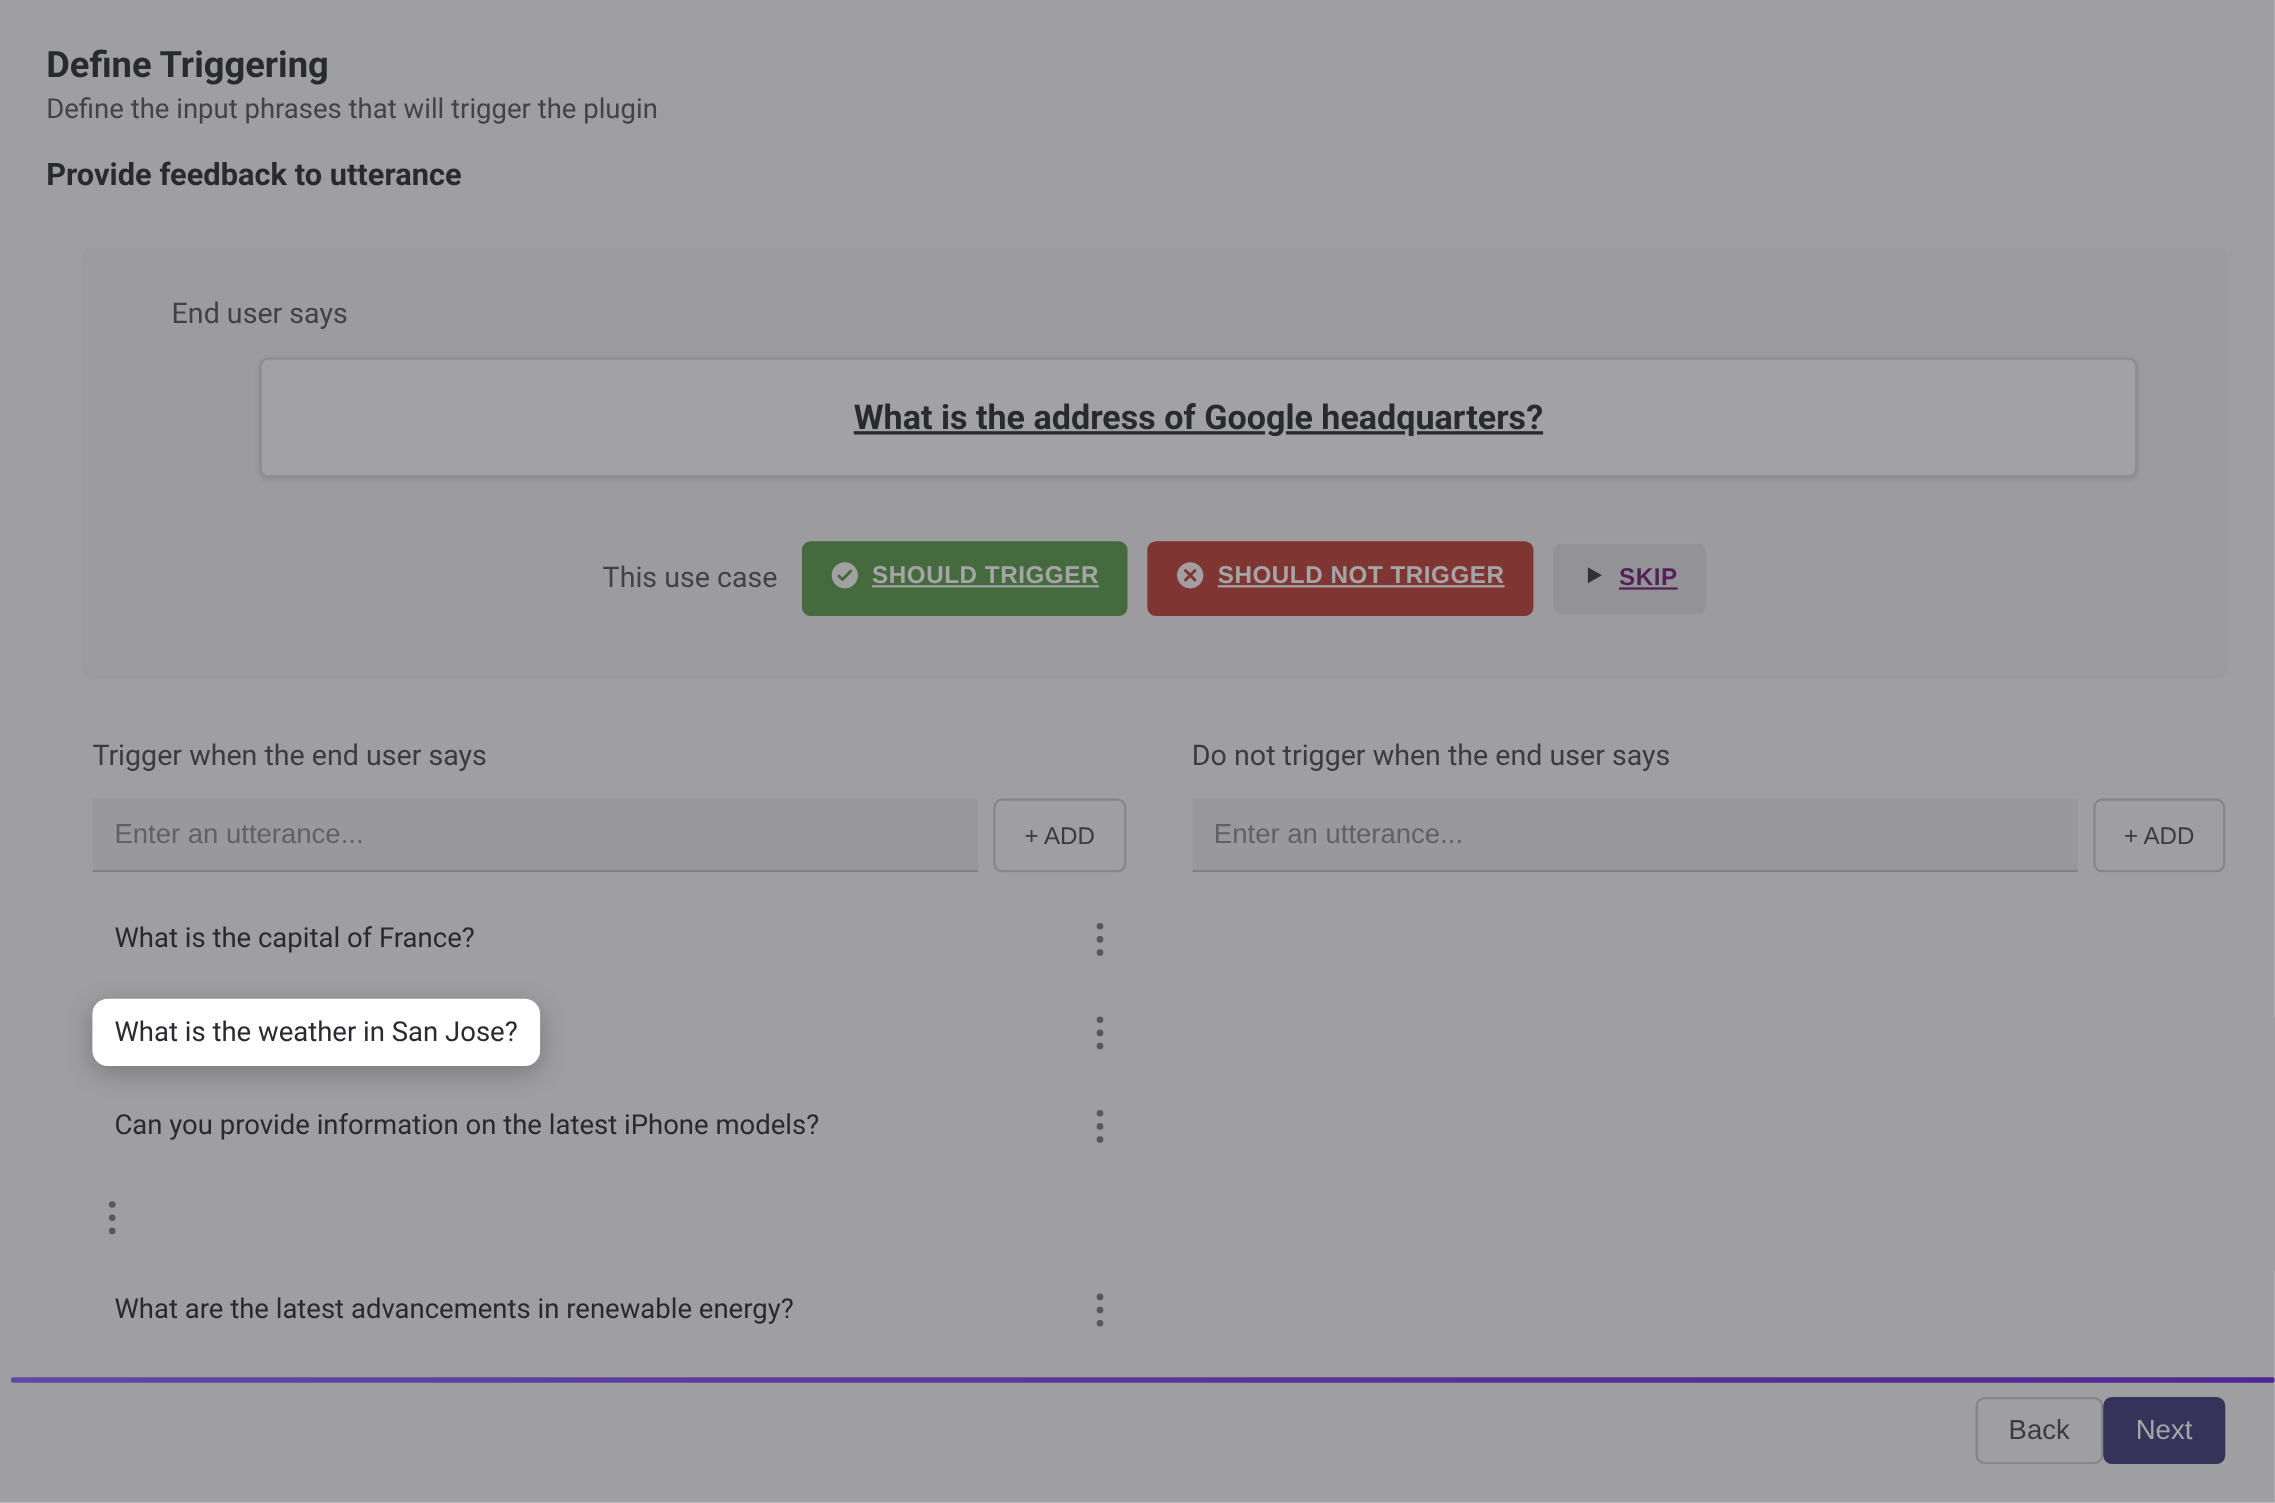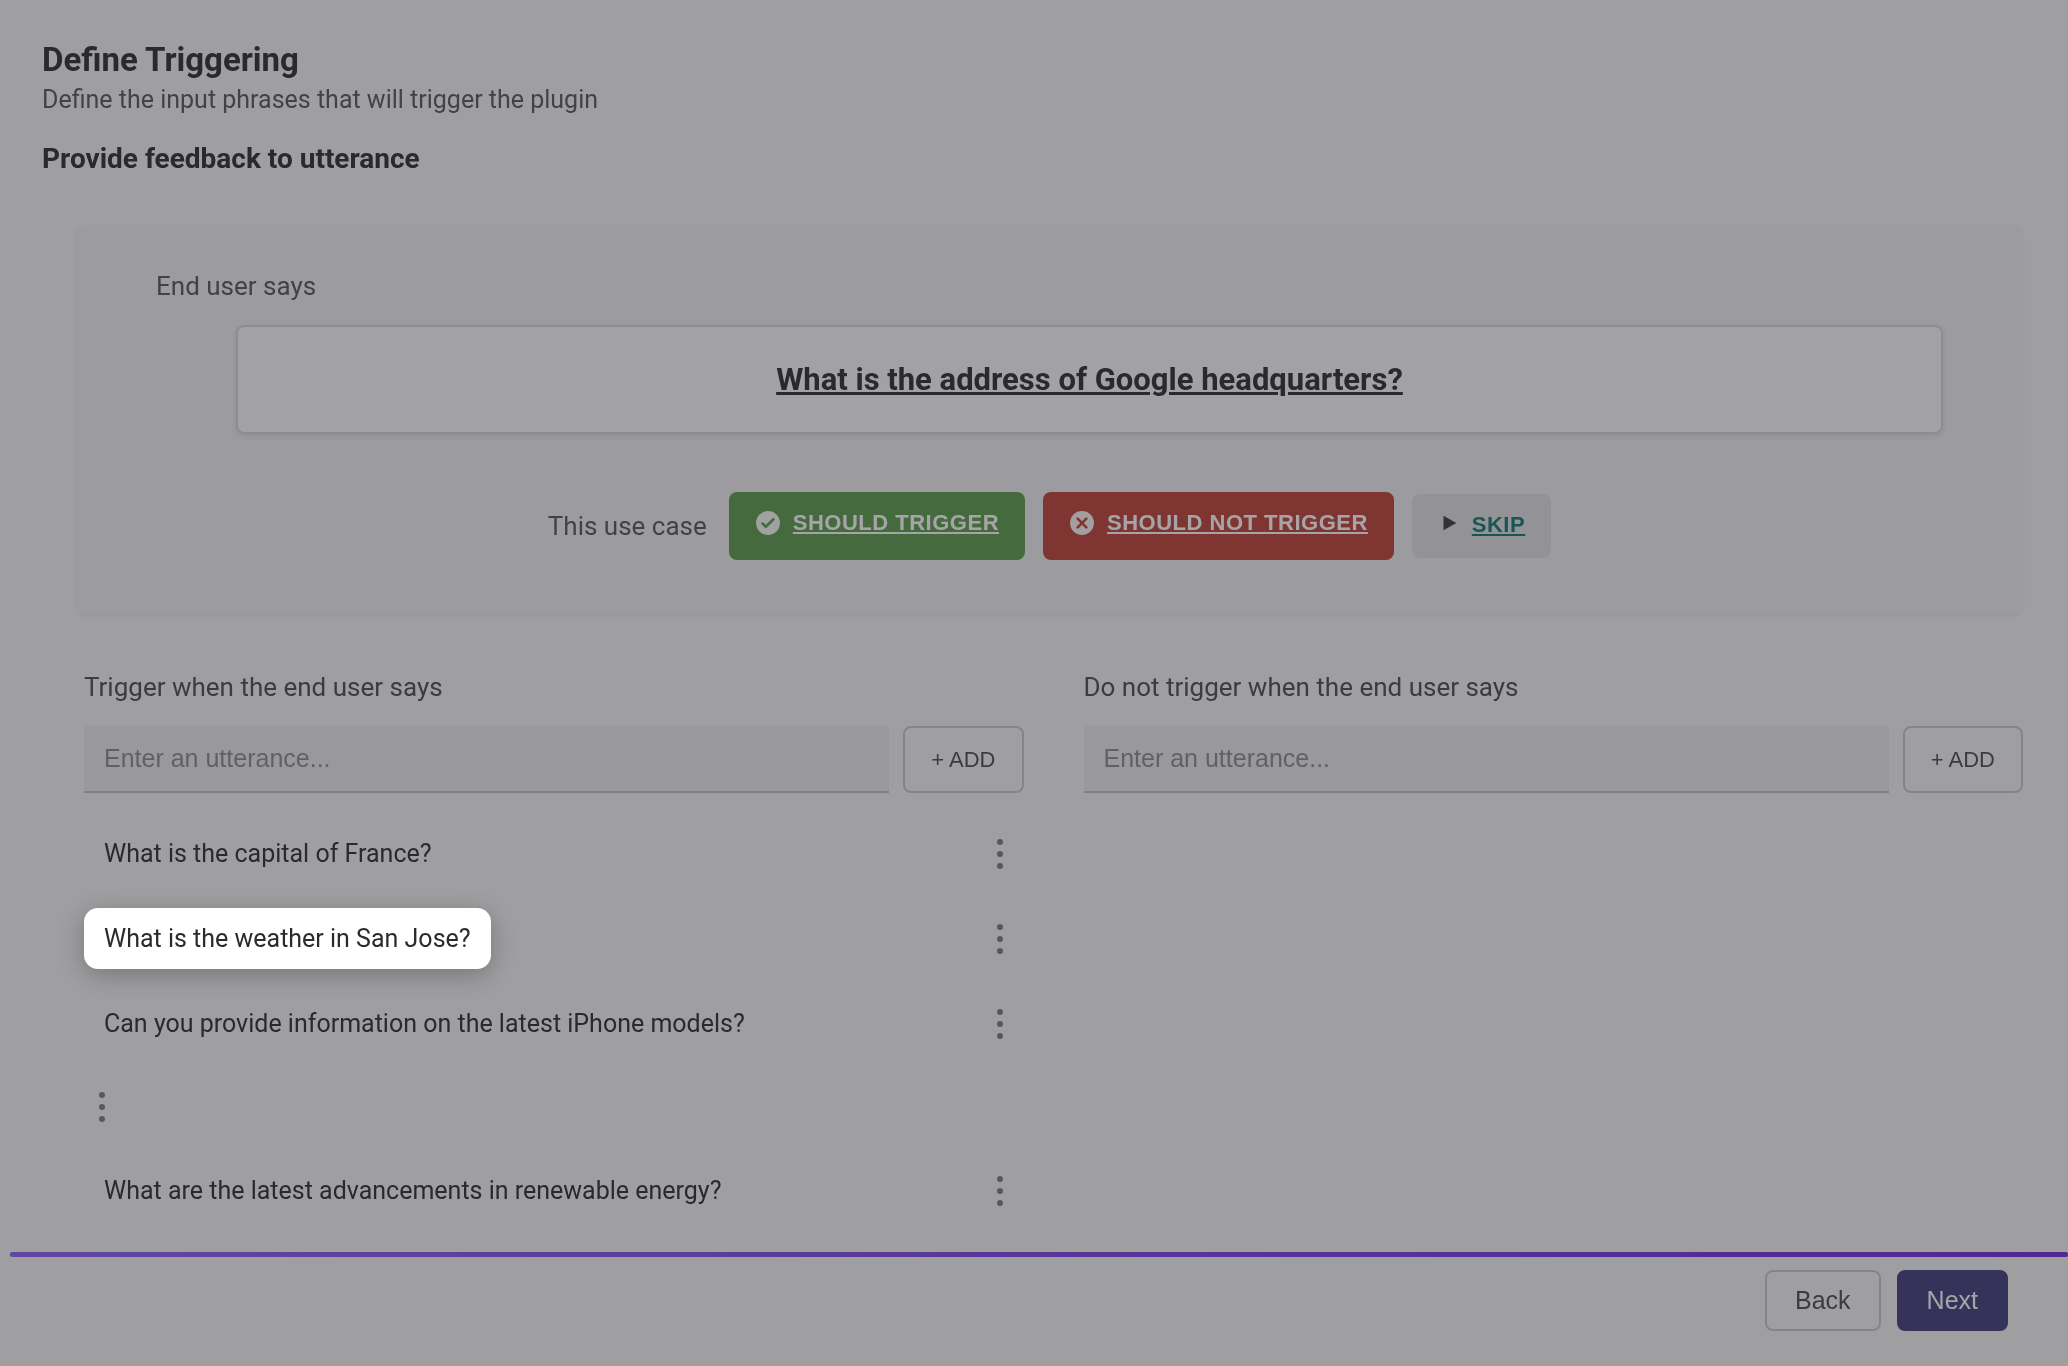--- a/index.html
+++ b/index.html
@@ -77,21 +77,21 @@
       border-radius: 8px;
       font-size: 22px;
       font-weight: 600;
       letter-spacing: 0.5px;
       padding: 18px 26px;
       cursor: pointer;
       text-decoration: underline;
     }
     .btn-green { background: #5b9a4a; color: #fff; }
     .btn-red { background: #be4037; color: #fff; }
-    .btn-grey { background: #e1e1e4; color: #0f766e; }
+    .btn-grey { background: #e1e1e4; color: #701a75; }
     .btn svg { width: 26px; height: 26px; flex-shrink: 0; }
     .btn-grey svg { width: 22px; height: 22px; }
     .columns {
       display: flex;
       gap: 60px;
       margin: 58px 45px 0 42px;
     }
     .col { flex: 1; min-width: 0; }
     .col-heading {
       font-size: 26px;
@@ -154,24 +154,23 @@
       position: absolute;
       left: 10px;
       right: 0;
       top: 1252px;
       height: 5px;
       background: linear-gradient(90deg, #8b5cf6 0%, #6d28d9 100%);
       border-radius: 2px;
     }
     .footer-buttons {
       position: absolute;
-      right: 60px;
+      right: 45px;
       top: 1270px;
       display: flex;
-      gap: 16px;
     }
     .footer-btn {
       border-radius: 8px;
       font-size: 25px;
       padding: 14px 28px;
       cursor: pointer;
     }
     .footer-back {
       background: #f5f5f7;
       border: 2px solid #c7c7cc;

